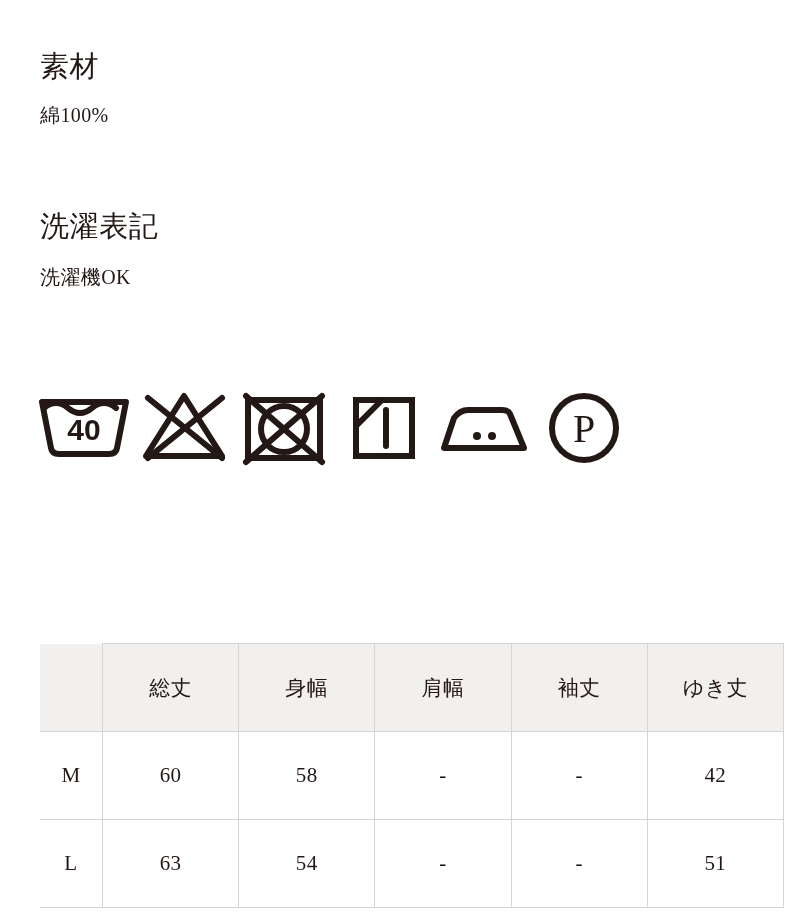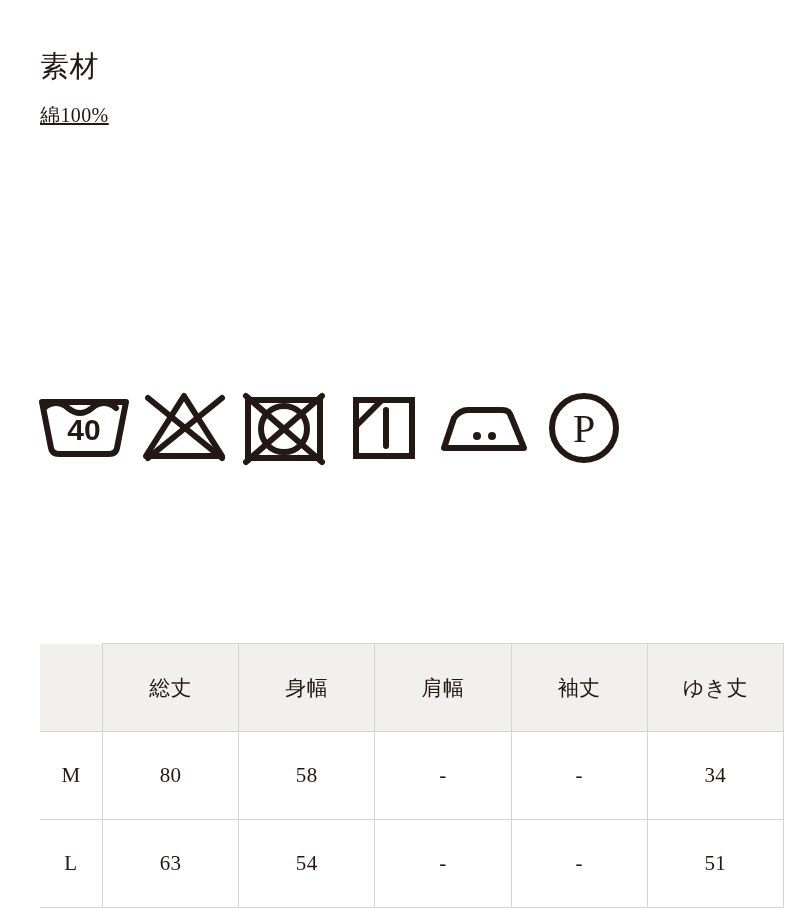--- a/index.html
+++ b/index.html
@@ -32,21 +32,21 @@
     letter-spacing: 0.02em;
   }
   .section-body {
     font-size: 20px;
     line-height: 1;
     color: #231815;
     letter-spacing: 0.02em;
   }
 
   #material-block { position: absolute; left: 28px; top: 52px; }
-  #material-block .section-body { margin-top: 24px; text-decoration: underline; }
+  #material-block .section-body { margin-top: 24px; }
 
   #wash-block { position: absolute; left: 28px; top: 212px; }
   #wash-block .section-body { margin-top: 26px; }
 
   
   .symbol-row {
     position: absolute;
     left: 22px;
     top: 378px;
     width: 700px;
@@ -104,20 +104,24 @@
 </head>
 <body>
 
 <div class="page">
 
   <div id="material-block">
     <div class="section-title">素材</div>
     <div class="section-body">綿100%</div>
   </div>
 
+  <div id="wash-block">
+    <div class="section-title">洗濯表記</div>
+    <div class="section-body">洗濯機OK</div>
+  </div>
 
   <div class="symbol-row">
 
     <div class="symbol">
       <svg width="100" height="100" viewBox="0 0 100 100">
         <path d="M8 24 L92 24 L83 70 Q82 76 75 76 L25 76 Q18 76 17 70 Z" fill="none" stroke="#231815" stroke-width="6" stroke-linejoin="round"></path>
         <path d="M10 30 Q22 20 34 30 Q46 40 58 30 Q70 20 82 30" fill="none" stroke="#231815" stroke-width="6" stroke-linejoin="round" stroke-linecap="round"></path>
         <text x="50" y="62" text-anchor="middle" font-family="'Liberation Sans', sans-serif" font-size="30" font-weight="bold" fill="#231815">40</text>
       </svg>
     </div>
@@ -172,25 +176,25 @@
         <th class="col">総丈</th>
         <th class="col">身幅</th>
         <th class="col">肩幅</th>
         <th class="col">袖丈</th>
         <th class="col">ゆき丈</th>
       </tr>
     </thead>
     <tbody>
       <tr>
         <th class="rowhead">M</th>
-        <td>80</td>
+        <td>60</td>
         <td>58</td>
         <td>-</td>
         <td>-</td>
-        <td>34</td>
+        <td>42</td>
       </tr>
       <tr>
         <th class="rowhead">L</th>
         <td>63</td>
         <td>54</td>
         <td>-</td>
         <td>-</td>
         <td>51</td>
       </tr>
     </tbody>

